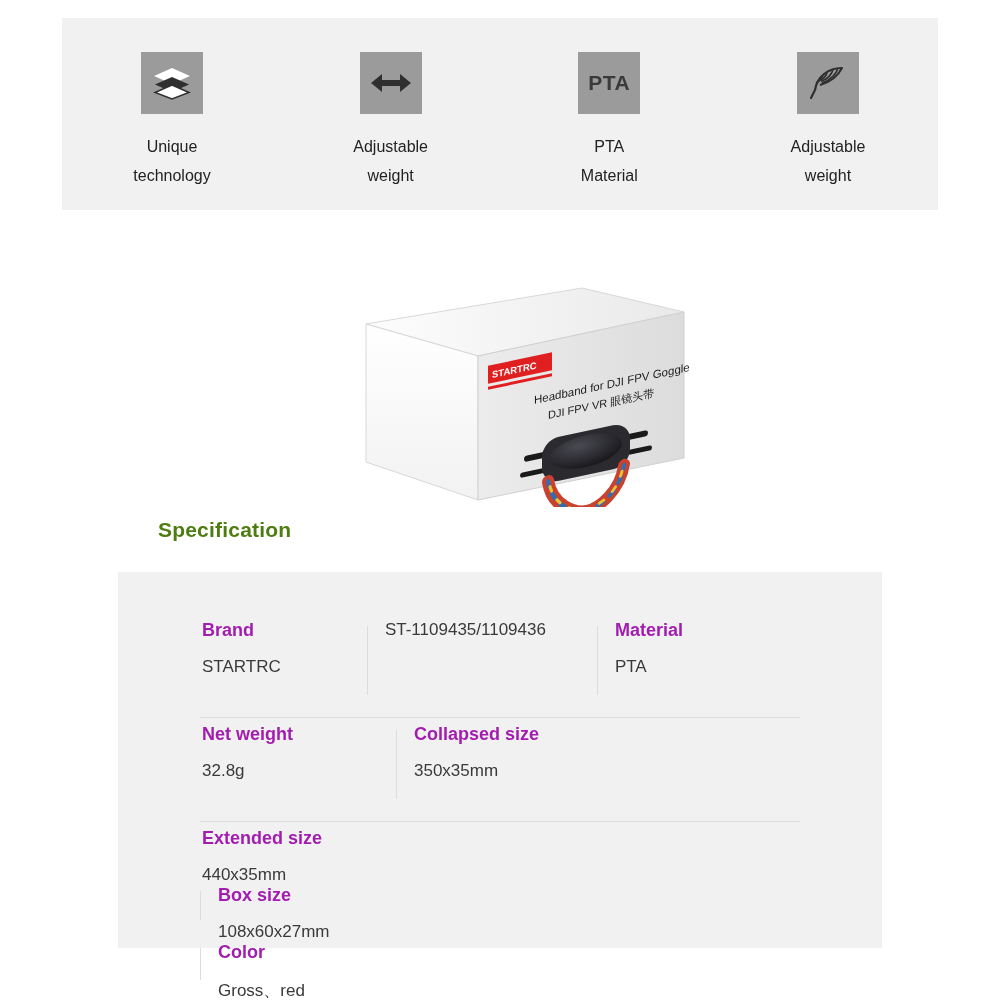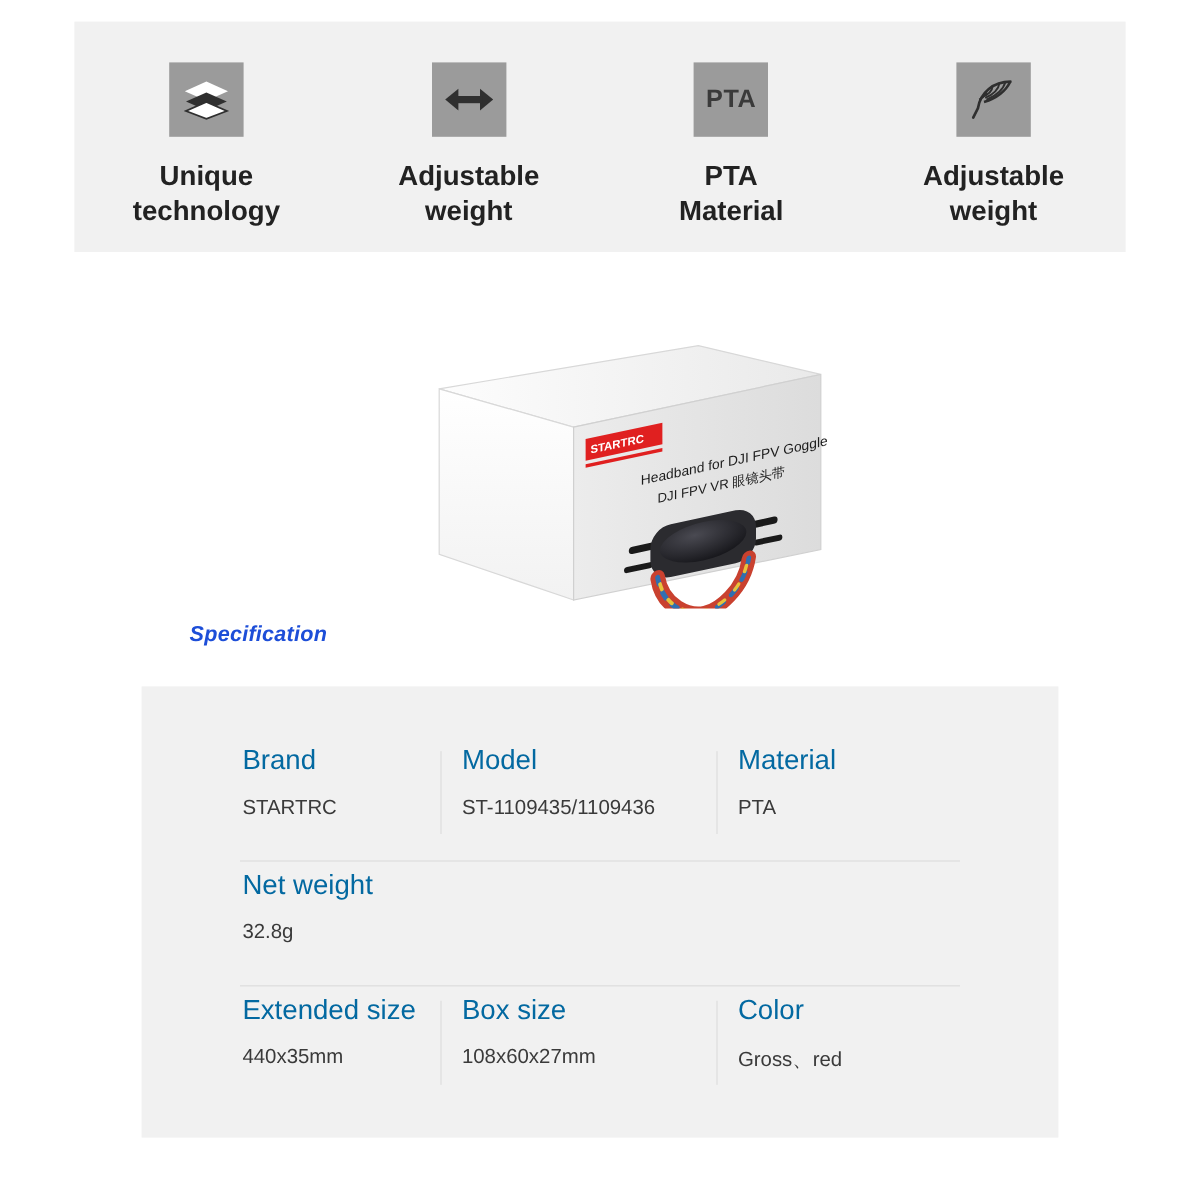--- a/index.html
+++ b/index.html
@@ -57,24 +57,24 @@
 
   .feature-icon .pta-text {
     font-family: "Liberation Sans", sans-serif;
     font-weight: bold;
     font-size: 21px;
     color: #3a3a3a;
     letter-spacing: 0.5px;
   }
 
   .feature-label {
-    font-size: 23px;
+    font-size: 16px;
     line-height: 29px;
     color: #222;
-    font-weight: 700;
+    font-weight: 400;
     max-width: 170px;
   }
 
   
   .product-area {
     position: absolute;
     left: 0;
     top: 226px;
     width: 1000px;
     height: 290px;
@@ -86,25 +86,24 @@
     top: 56px;
     width: 330px;
     height: 225px;
   }
 
   
   .spec-title {
     position: absolute;
     left: 158px;
     top: 518px;
-    font-size: 18px;
+    font-size: 21px;
     font-weight: bold;
-    color: #1d4ed8;
+    color: #4d7c0f;
     letter-spacing: 0.2px;
-    font-style: italic;
   }
 
   
   .spec-box {
     position: absolute;
     left: 118px;
     top: 572px;
     width: 764px;
     height: 376px;
     background: #f1f1f1;
@@ -112,21 +111,21 @@
     padding: 42px 82px 0 82px;
   }
 
   .spec-row {
     display: flex;
     border-bottom: 1px solid #dcdcdc;
     height: 104px;
     box-sizing: border-box;
     padding-top: 6px;
   }
-  .spec-row.last { border-bottom: none; }
+  .spec-row.last { border-bottom: none; flex-direction: column; }
 
   .spec-cell {
     position: relative;
     box-sizing: border-box;
     padding-left: 2px;
     padding-right: 12px;
   }
   .spec-cell.c1 { width: 196px; }
   .spec-cell.c2 { width: 268px; padding-left: 18px; }
   .spec-cell.c3 { width: 236px; padding-left: 18px; }
@@ -135,23 +134,23 @@
     content: "";
     position: absolute;
     left: 0;
     top: 6px;
     bottom: 22px;
     width: 1px;
     background: #dcdcdc;
   }
 
   .spec-key {
-    font-size: 23px;
-    font-weight: normal;
-    color: #0369a1;
+    font-size: 18px;
+    font-weight: bold;
+    color: #a21caf;
     margin-bottom: 16px;
   }
 
   .spec-val {
     font-size: 17px;
     color: #3a3a3a;
     font-weight: 400;
   }
 </style>
 </head>
@@ -271,34 +270,37 @@
   <div class="spec-title">Specification</div>
 
   <div class="spec-box">
 
     <div class="spec-row">
       <div class="spec-cell c1">
         <div class="spec-key">Brand</div>
         <div class="spec-val">STARTRC</div>
       </div>
       <div class="spec-cell c2 divider">
-        <div class="spec-key">Model</div>
         <div class="spec-val">ST-1109435/1109436</div>
       </div>
       <div class="spec-cell c3 divider">
         <div class="spec-key">Material</div>
         <div class="spec-val">PTA</div>
       </div>
     </div>
 
     <div class="spec-row">
       <div class="spec-cell c1">
         <div class="spec-key">Net weight</div>
         <div class="spec-val">32.8g</div>
       </div>
+      <div class="spec-cell c3 divider">
+        <div class="spec-key">Collapsed size</div>
+        <div class="spec-val">350x35mm</div>
+      </div>
     </div>
 
     <div class="spec-row last">
       <div class="spec-cell c1">
         <div class="spec-key">Extended size</div>
         <div class="spec-val">440x35mm</div>
       </div>
       <div class="spec-cell c2 divider">
         <div class="spec-key">Box size</div>
         <div class="spec-val">108x60x27mm</div>

